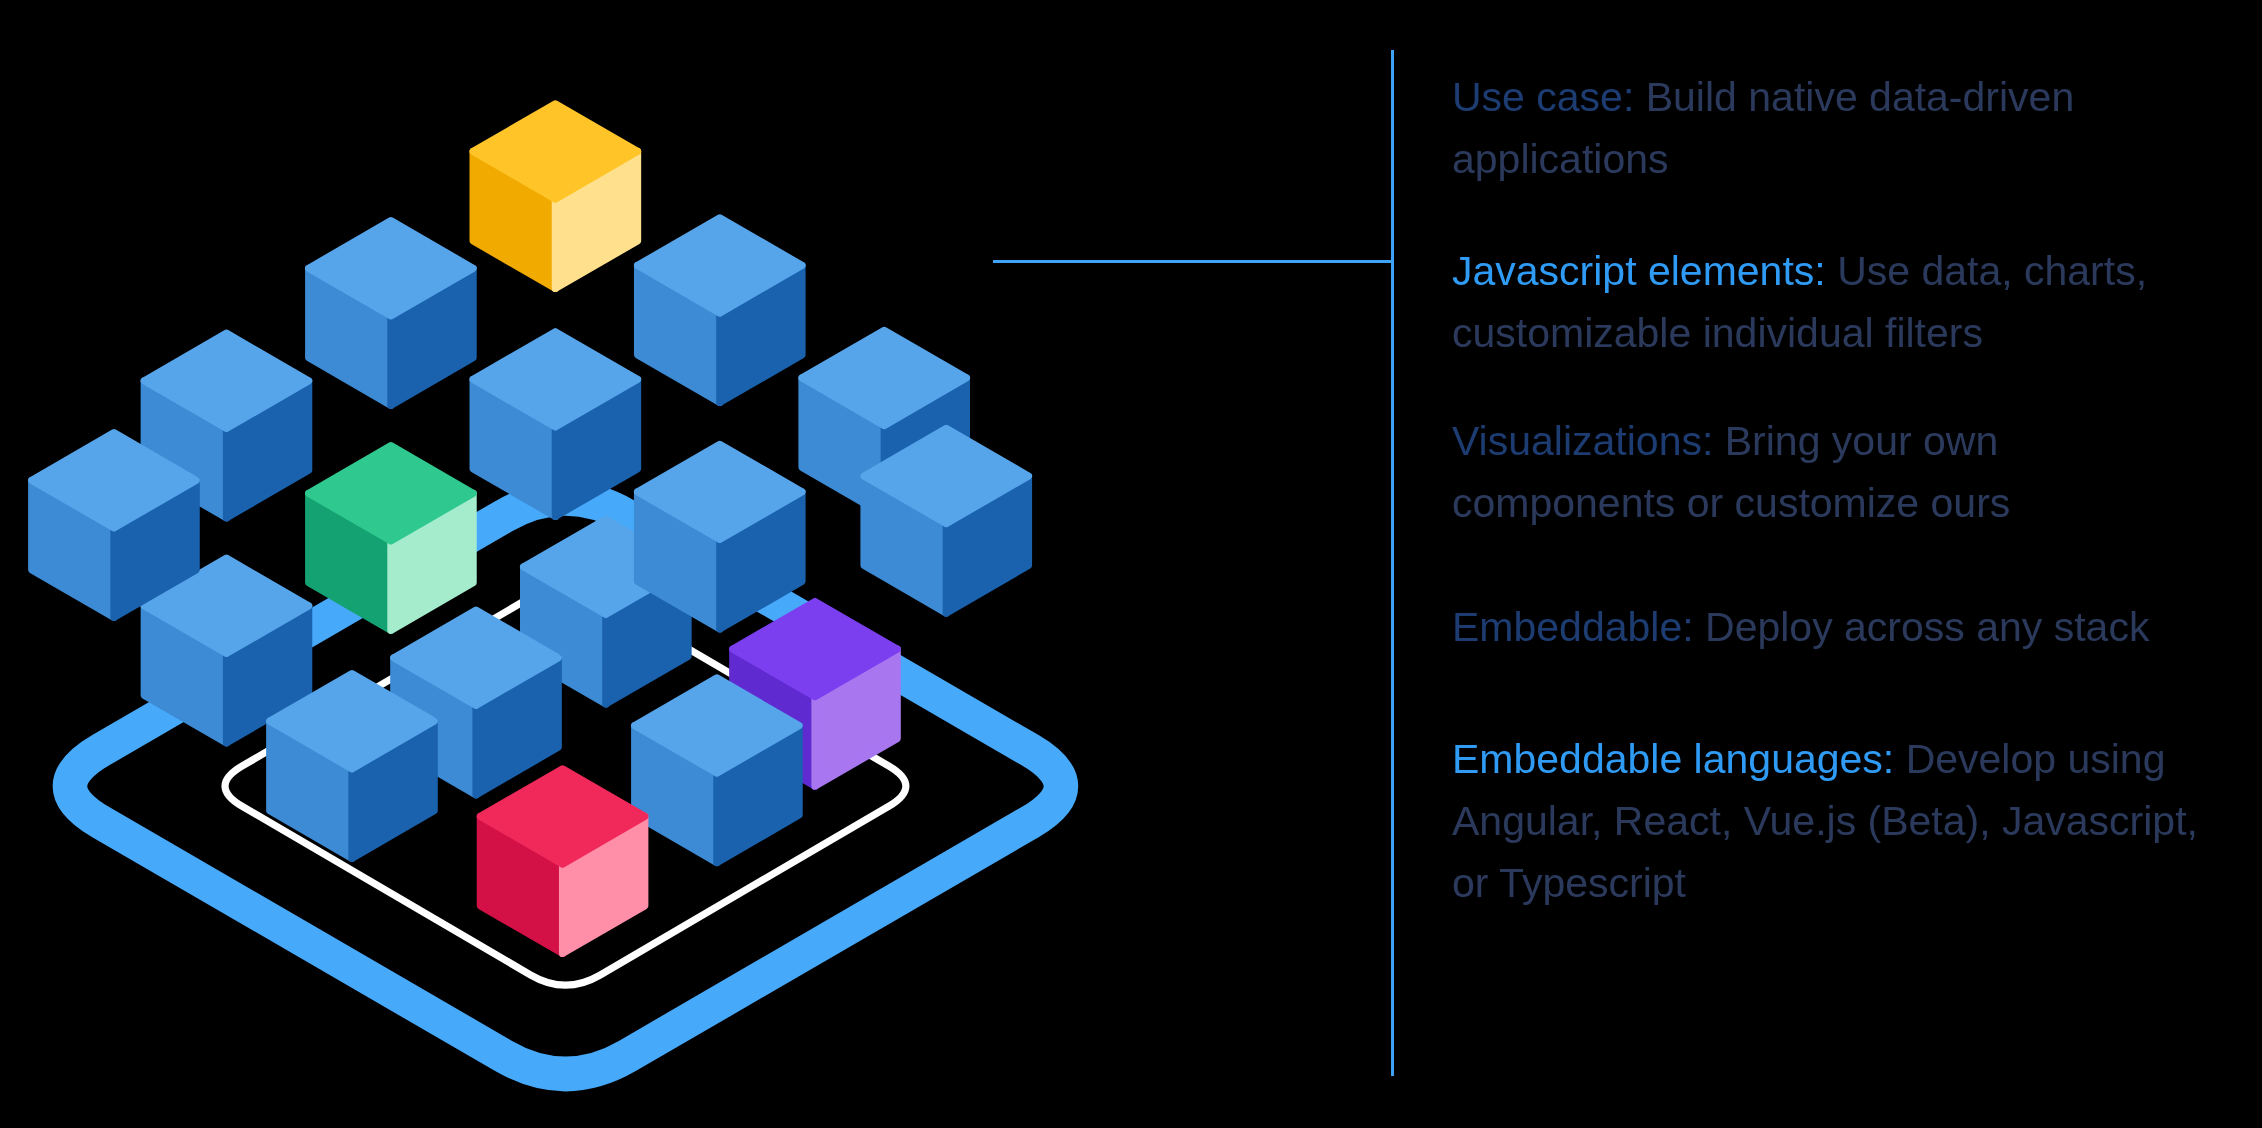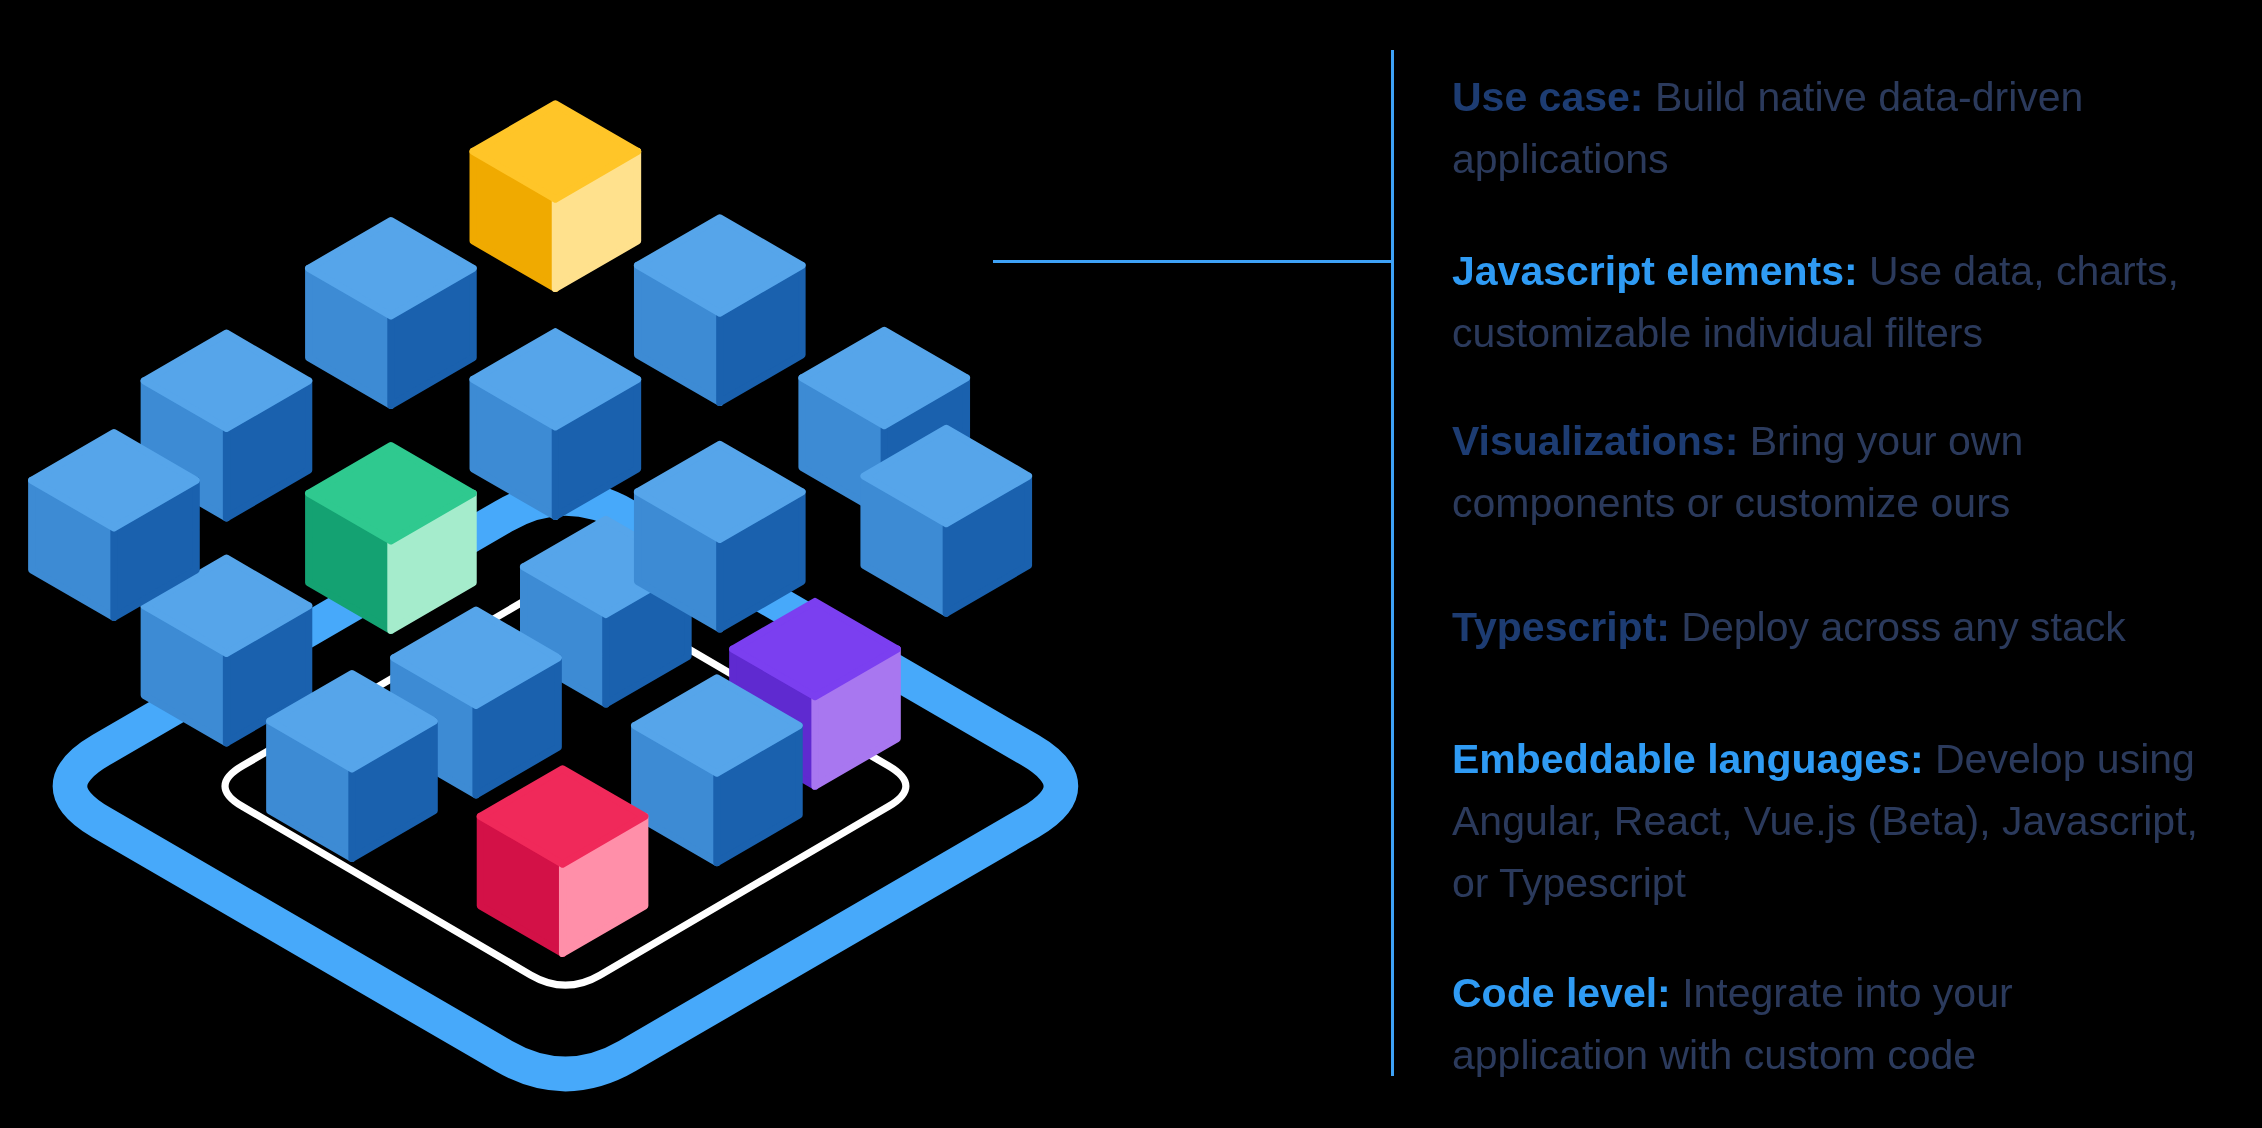--- a/index.html
+++ b/index.html
@@ -28,21 +28,21 @@
     background:var(--accent_line,#3ea2f7);
   }
   
   .features{position:absolute;left:1452px;top:0;width:780px;height:1128px}
   .feature{
     position:absolute;left:0;margin:0;width:760px;
     font-size:41px;line-height:62px;
     color:var(--body_text,#2b3a5c);
     font-weight:400;
   }
-  .feature strong{font-weight:bold}
+  .feature strong{font-weight:normal}
   .label-navy{color:var(--label_navy,#1d3c72)}
   .label-bright{color:var(--label_bright,#2f9bf4)}
 </style>
 </head>
 <body>
 
 <svg class="illustration" viewBox="0 0 782 782" xmlns="http://www.w3.org/2000/svg">
   <defs>
     <g id="cube">
       <polygon style="fill:var(--cl);stroke:var(--cl);stroke-width:5;stroke-linejoin:round" points="-57,0 0,33 0,95 -57,62"></polygon>
@@ -88,27 +88,23 @@
     <strong class="label-bright">Javascript elements:</strong>
     <span>Use data, charts, customizable individual filters</span>
   </p>
 
   <p class="feature" style="top:410px">
     <strong class="label-navy">Visualizations:</strong>
     <span>Bring your own components or customize ours</span>
   </p>
 
   <p class="feature" style="top:596px">
-    <strong class="label-navy">Typescript:</strong>
+    <strong class="label-navy">Embeddable:</strong>
     <span>Deploy across any stack</span>
   </p>
 
   <p class="feature" style="top:728px">
     <strong class="label-bright">Embeddable languages:</strong>
     <span>Develop using Angular, React, Vue.js (Beta), Javascript, or Typescript</span>
   </p>
 
-  <p class="feature" style="top:962px">
-    <strong class="label-bright">Code level:</strong>
-    <span>Integrate into your application with custom code</span>
-  </p>
 
 </section>
 
 </body></html>

